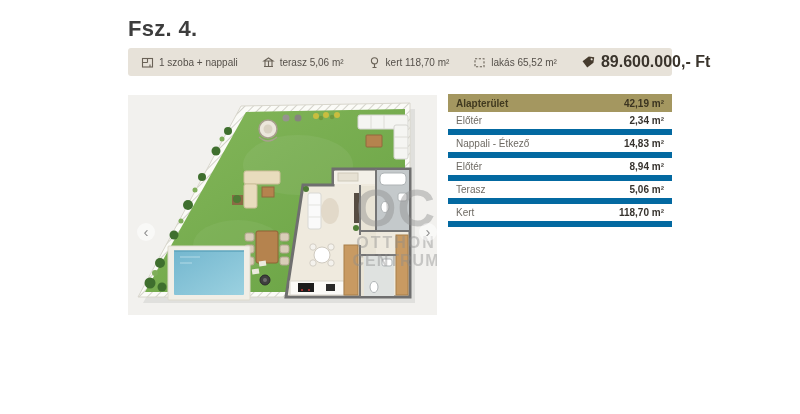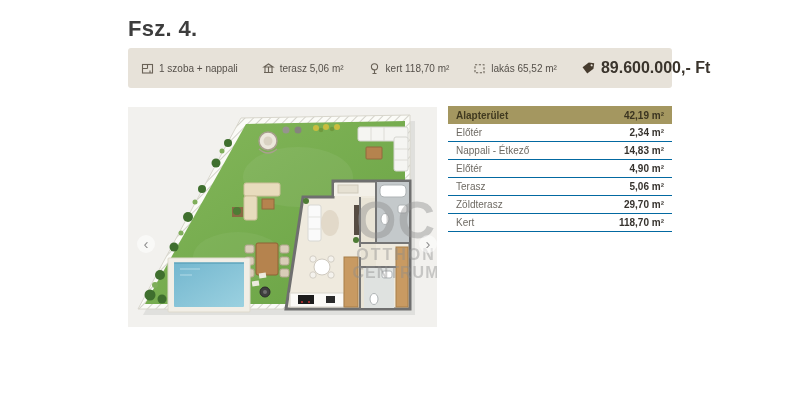--- a/index.html
+++ b/index.html
@@ -9,21 +9,21 @@
     font-family:"Liberation Sans", sans-serif;
     -webkit-font-smoothing:antialiased;
   }
   .container{position:absolute;left:128px;top:8px;width:544px;}
   .page-title{
     margin:9px 0 8px 0;font-size:22px;font-weight:600;color:#3d3d3d;
     letter-spacing:.3px;line-height:1.05;
   }
   
   .infobar{
-    display:flex;align-items:center;height:40px;background:#e7e2d9;
+    display:flex;align-items:center;height:28px;background:#e7e2d9;
     border-radius:3px;padding:0 13px;font-size:10px;color:#55504a;
   }
   .infobar .item{display:flex;align-items:center;margin-right:24px;white-space:nowrap;}
   .infobar .item .ic{display:inline-flex;margin-right:5px;flex:0 0 auto;}
   .infobar .price{display:flex;align-items:center;margin-left:auto;font-weight:bold;
     font-size:16px;color:#3a342c;white-space:nowrap;}
   .infobar .price .ic{display:inline-flex;margin-right:6px;}
   
   .main{display:flex;margin-top:19px;}
   .carousel{position:relative;width:309px;height:220px;background:#f2f1ee;flex:0 0 auto;}
@@ -32,21 +32,21 @@
     position:absolute;top:128px;width:18px;height:18px;line-height:17px;text-align:center;
     font-size:15px;color:#8f8f8f;background:rgba(255,255,255,.55);border-radius:50%;
     cursor:pointer;user-select:none;
   }
   .nav-prev{left:9px;}
   .nav-next{left:291px;}
   
   .room-table{width:224px;margin-left:11px;font-size:10px;margin-top:-1px;}
   .rt-row{
     display:flex;justify-content:space-between;align-items:center;
-    height:17px;padding:0 8px;border-bottom:1px solid #0369a1;
+    height:17px;padding:0 8px;border-bottom:6px solid #0369a1;
   }
   .rt-row .lbl{color:#6e6a63;}
   .rt-row .val{color:#37332e;font-weight:bold;}
   .rt-header{
     background:#a49760;border-bottom:none;height:18px;gap:32px;
   }
   .rt-header .lbl{color:#413a20;font-weight:600;}
   .rt-header .val{color:#3b3420;font-weight:bold;}
 </style>
 </head>
@@ -262,29 +262,25 @@
       <div class="rt-row">
         <span class="lbl">Előtér</span>
         <span class="val">2,34 m²</span>
       </div>
       <div class="rt-row">
         <span class="lbl">Nappali - Étkező</span>
         <span class="val">14,83 m²</span>
       </div>
       <div class="rt-row">
         <span class="lbl">Előtér</span>
-        <span class="val">4,90 m²</span>
+        <span class="val">8,94 m²</span>
       </div>
       <div class="rt-row">
         <span class="lbl">Terasz</span>
         <span class="val">5,06 m²</span>
       </div>
       <div class="rt-row">
-        <span class="lbl">Zöldterasz</span>
-        <span class="val">29,70 m²</span>
-      </div>
-      <div class="rt-row">
         <span class="lbl">Kert</span>
         <span class="val">118,70 m²</span>
       </div>
     </div>
   </div>
 </div>
 
 </body></html>

